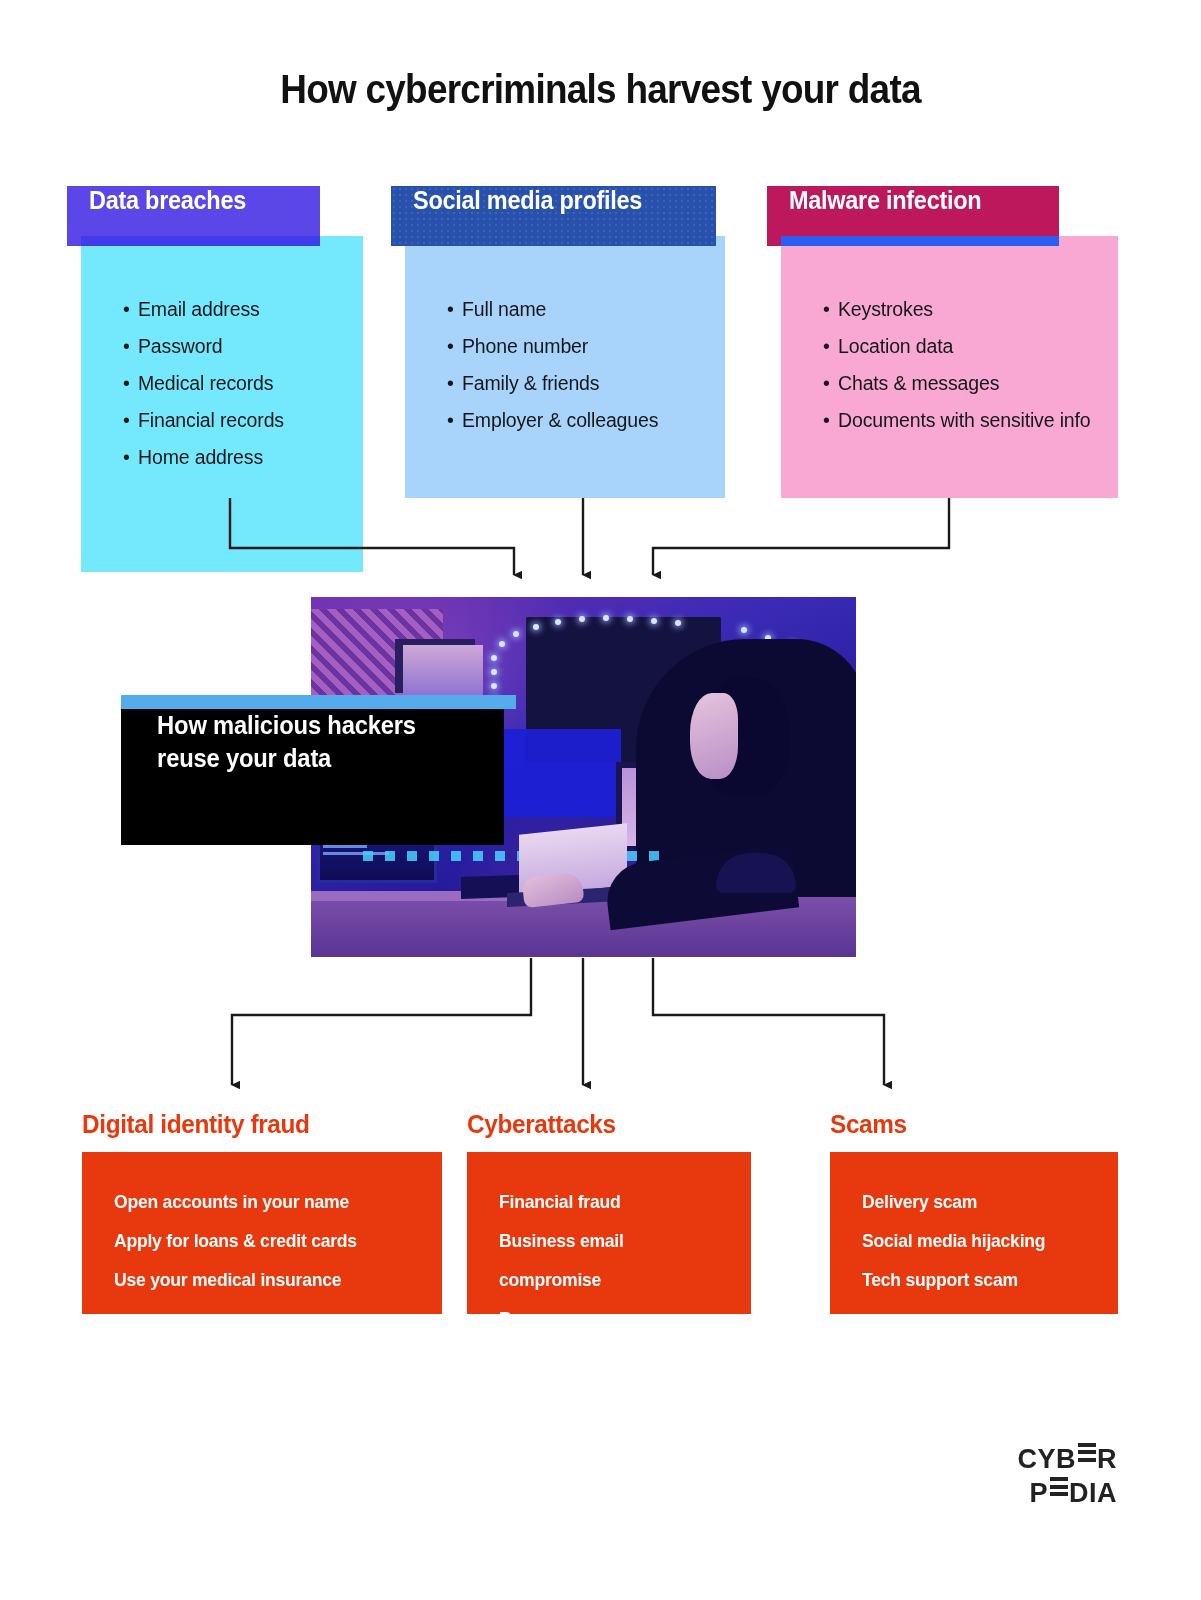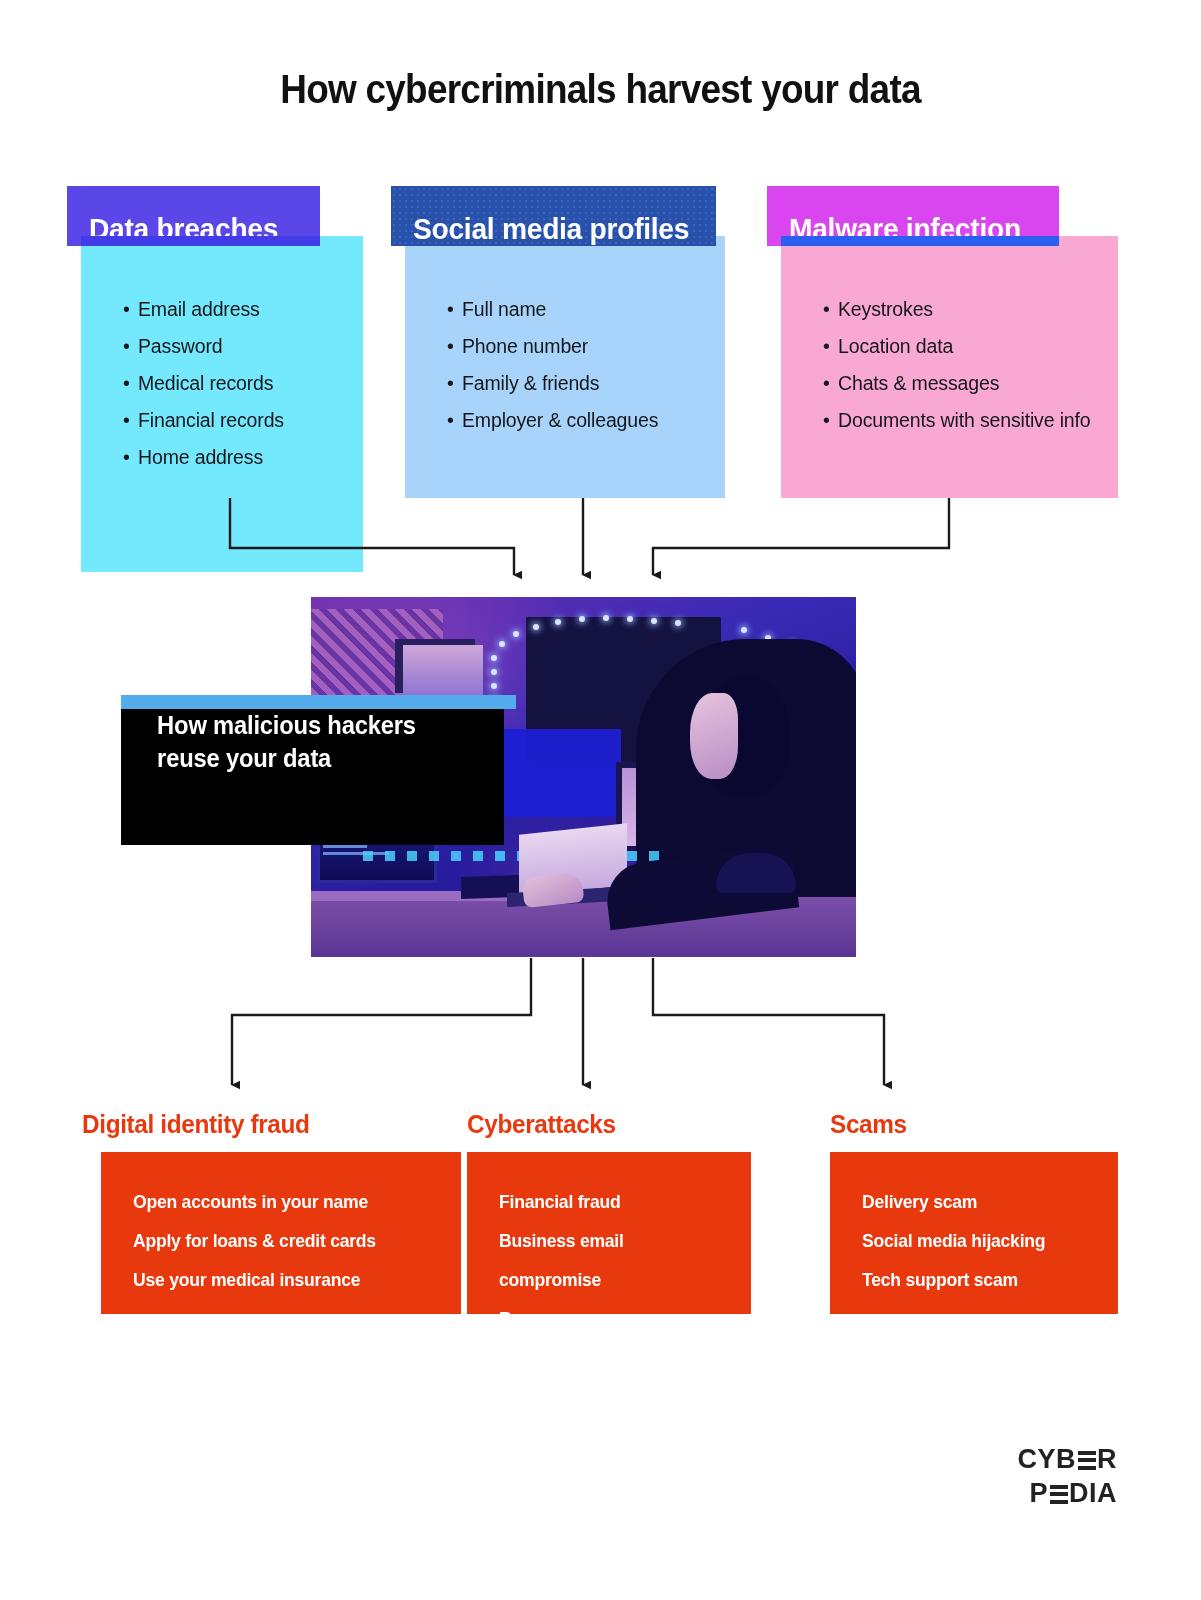--- a/index.html
+++ b/index.html
@@ -32,24 +32,24 @@
   }
 
   
   .src-body {
     position: absolute;
     padding: 55px 0 0 0;
   }
   .src-head {
     position: absolute;
     display: flex;
-    align-items: flex-end;
+    align-items: flex-start;
     padding-left: 22px;
     color: #ffffff;
-    font-size: 30px;
+    font-size: 25px;
     font-weight: 700;
     letter-spacing: -0.3px;
     z-index: 3;
   }
   .src-head span { transform: scaleX(0.94); transform-origin: left center; display:block; }
 
   .src-list {
     list-style: none;
     padding: 0 18px 0 44px;
     margin: 0;
@@ -82,21 +82,21 @@
   #box2-head {
     left: 391px; top: 186px; width: 325px; height: 60px;
     background:
       radial-gradient(#3d63c2 0.9px, transparent 1px) 0 0/6px 6px,
       #2851ac;
     z-index: 4;
   }
 
   
   #box3-body { left: 781px; top: 236px; width: 337px; height: 262px; background: #f9a8d4; }
-  #box3-head { left: 767px; top: 186px; width: 292px; height: 60px; background: #d946ef; z-index: 4; }
+  #box3-head { left: 767px; top: 186px; width: 292px; height: 60px; background: #be185d; z-index: 4; }
   #box3-head .overlap {
     position: absolute; left: 14px; top: 50px; width: 278px; height: 10px;
     background: #2d5ef2;
   }
 
   
   .connectors { position: absolute; left: 0; top: 0; width: 1201px; height: 1600px; }
 
   
   .hero {
@@ -266,41 +266,40 @@
     color: #ffffff;
     font-size: 18.5px;
     font-weight: 700;
     line-height: 39px;
     letter-spacing: -0.25px;
     transform: scaleX(0.95);
     transform-origin: left center;
   }
 
   #out1-title { left: 82px; top: 1109px; }
-  #out1-box   { left: 82px; top: 1152px; width: 360px; height: 162px; margin-left: 19px; }
+  #out1-box   { left: 82px; top: 1152px; width: 360px; height: 162px; }
   #out2-title { left: 467px; top: 1109px; }
   #out2-box   { left: 467px; top: 1152px; width: 284px; height: 162px; }
   #out3-title { left: 830px; top: 1109px; }
   #out3-box   { left: 830px; top: 1152px; width: 288px; height: 162px; }
 
   
   .logo {
     position: absolute;
     right: 84px; top: 1442px;
     text-align: right;
     color: #222222;
   }
   .logo-row {
     font-size: 27px;
     font-weight: 700;
     letter-spacing: 0.5px;
     line-height: 34px;
     display: flex;
     justify-content: flex-end;
-    align-items: center;
   }
   .logo-e {
     display: inline-block;
     width: 18px; height: 19px;
     margin: 0 1.5px;
     background: linear-gradient(180deg,
       #222 0 4px, transparent 4px 7.5px,
       #222 7.5px 11.5px, transparent 11.5px 15px,
       #222 15px 19px);
     position: relative;

